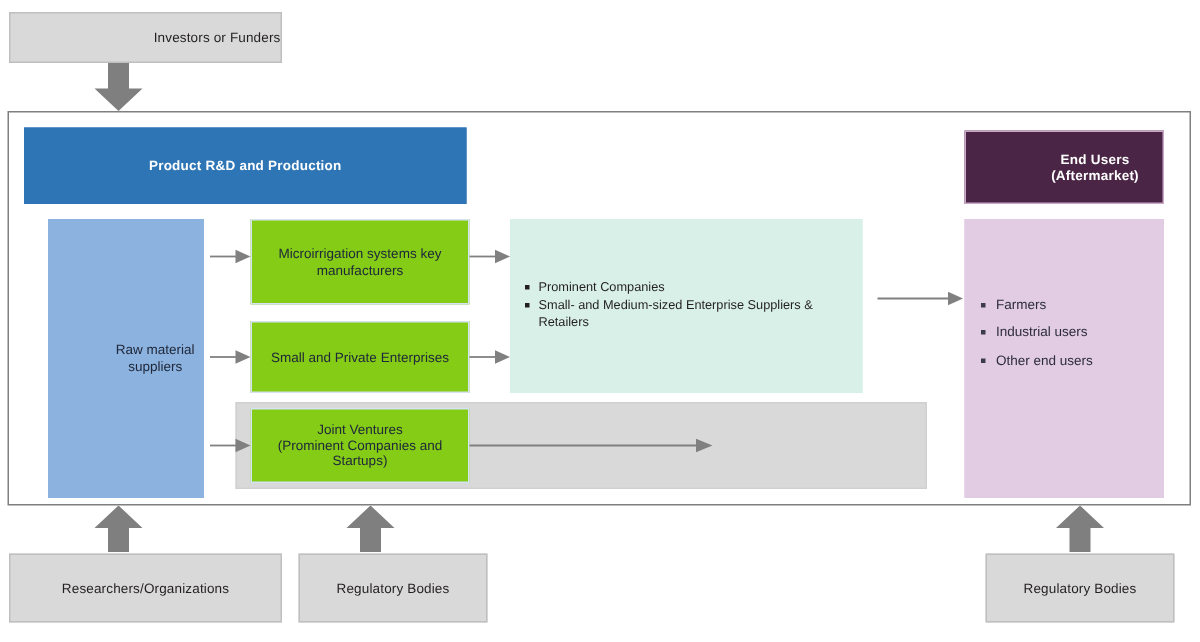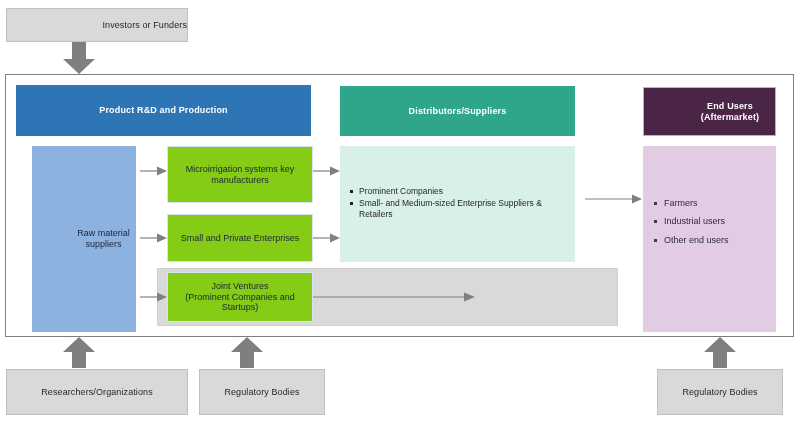--- a/index.html
+++ b/index.html
@@ -120,23 +120,20 @@
   <svg class="blockarrow" style="left:62px; top:42px;" width="34" height="33">
     <polygon points="10,0 24,0 24,17 33,17 17,32 1,17 10,17" fill="#7f7f7f"></polygon>
   </svg>
 
   <div id="frame"></div>
 
   <div class="box hdr" id="hdr-prod" style="left:16px; top:85px; width:295px; height:51px;">
     <span>Product R&amp;D and Production</span>
   </div>
 
-  <div class="box hdr" id="hdr-dist" style="left:340px; top:86px; width:235px; height:50px;">
-    <span>Distributors/Suppliers</span>
-  </div>
 
   <div class="box hdr" id="hdr-end" style="left:643px; top:87px; width:133px; height:49px;padding-left:41px;">
     <span>End Users (Aftermarket)</span>
   </div>
 
   <div id="band-jv" style="left:157px; top:268px; width:461px; height:58px;"></div>
 
   <div class="box" id="panel-raw" style="left:32px; top:146px; width:104px; height:186px;padding-left:39px;">
     <span>Raw material  suppliers</span>
   </div>

